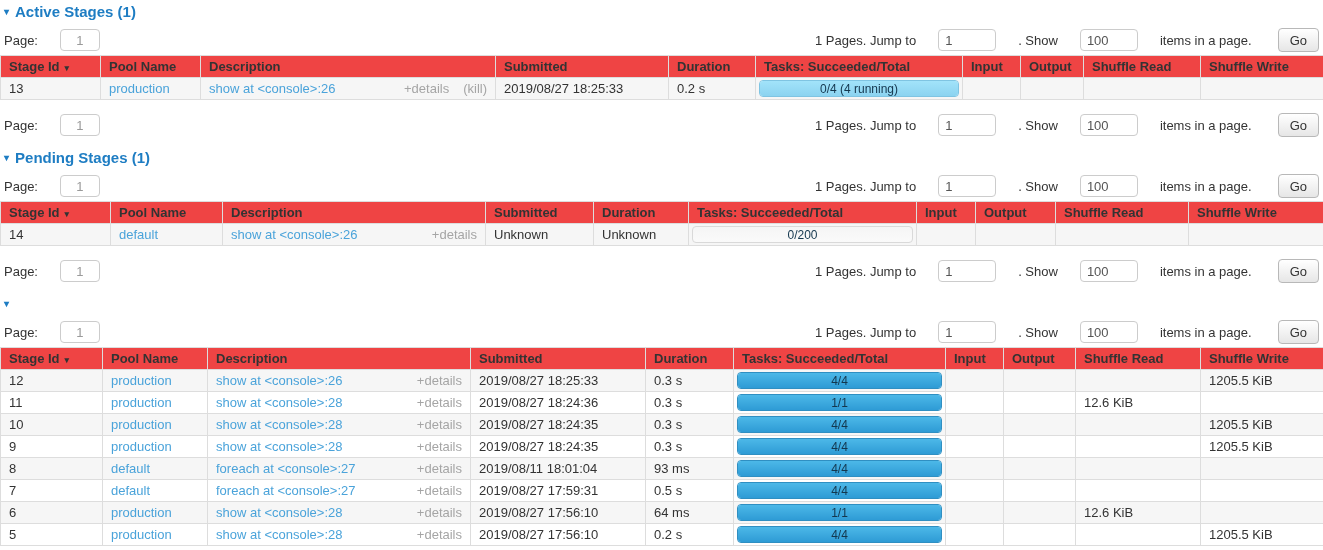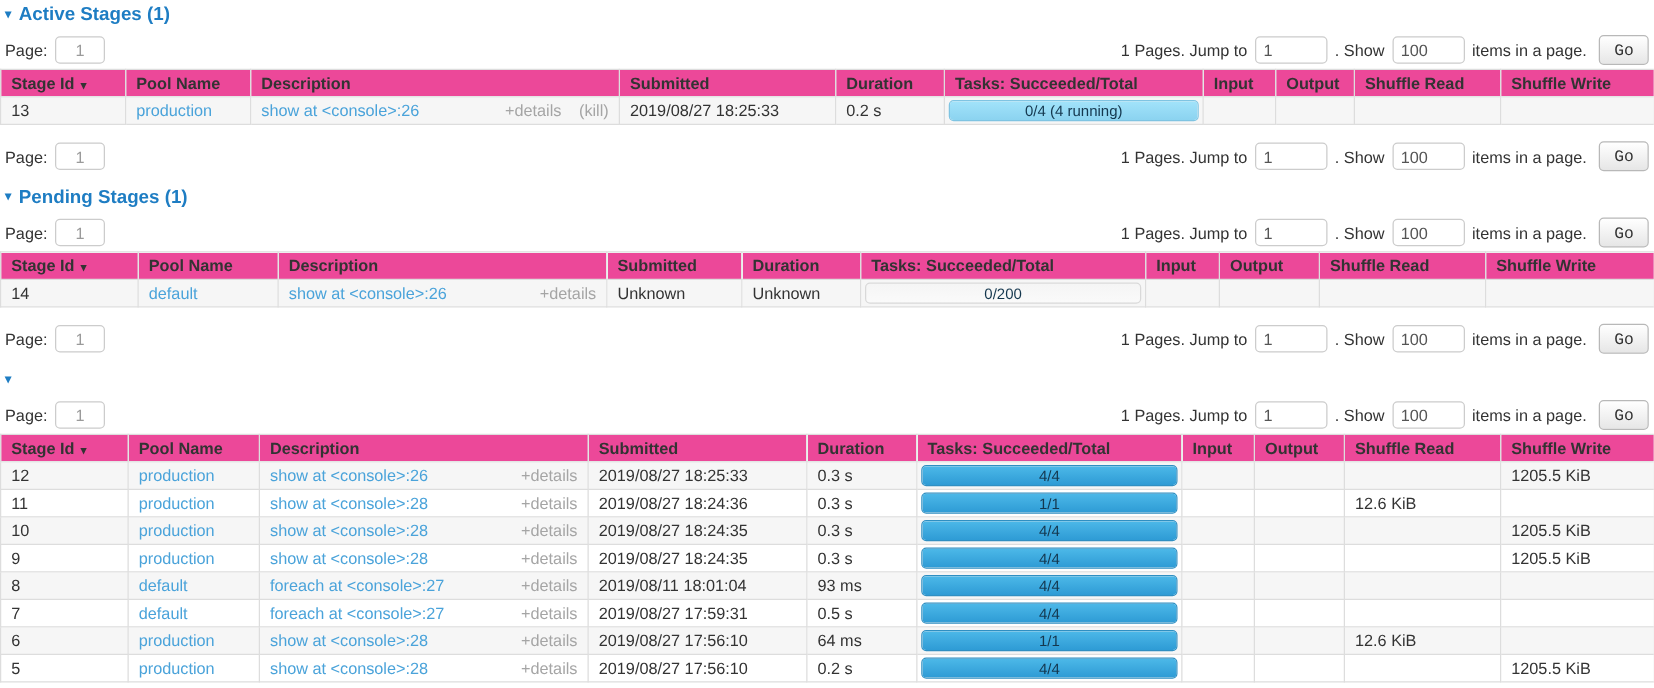--- a/index.html
+++ b/index.html
@@ -15,40 +15,40 @@
   }
   .section-heading{
     margin:12px 0 0 0; padding-left:4px; height:19px; line-height:19px;
     font-size:15px; font-weight:bold; color:var(--heading);
     display:flex; align-items:center; gap:6px; cursor:pointer;
   }
   #root > .section-heading:first-child{ margin-top:2px; }
   .collapse-arrow{ font-size:10px; line-height:19px; }
   .page-row{ margin-top:8px; padding:0 4px; display:flex; justify-content:space-between; align-items:center; height:22px; }
   .page-row.bottom{ margin-top:14px; }
-  .page-left,.page-right{ display:flex; align-items:center; gap:6px; }
+  .page-left,.page-right{ display:flex; align-items:center; gap:22px; }
   .page-input{
     width:40px; height:22px; border:1px solid #ccc; border-radius:4px;
     text-align:center; color:#9a9a9a; font-size:13px; font-family:inherit; outline:none;
   }
   .jump-input{
     width:58px; height:22px; border:1px solid #ccc; border-radius:4px;
     padding:0 6px; color:#555; font-size:13px; font-family:inherit; outline:none;
   }
   .go-btn{
     height:24px; padding:0 11px; margin-left:4px; border:1px solid #b8b8b8; border-radius:4px;
     background:linear-gradient(#ffffff,#e6e6e6); color:#333; font-size:13px;
-    font-family:Liberation Mono, monospace; cursor:pointer;
+    font-family:Liberation Sans, sans-serif; cursor:pointer;
   }
   table.stages{ border-collapse:collapse; width:1323px; table-layout:fixed; margin-top:4px; }
   .stages th,.stages td{
     border:1px solid var(--border); padding:3px 8px; height:22px; font-size:13px;
     text-align:left; overflow:hidden; white-space:nowrap; vertical-align:middle;
   }
-  .stages th{ font-weight:bold; color:#333; background:#ec4899; cursor:pointer; }
+  .stages th{ font-weight:bold; color:#333; background:#ef4444; cursor:pointer; }
   .stages tbody tr:nth-child(odd){ background:var(--stripe); }
   .sort-arrow{ font-size:9px; margin-left:5px; }
   a.tbl-link{ color:var(--link); text-decoration:none; cursor:pointer; }
   .desc-inner{ display:flex; align-items:center;justify-content:flex-end; }
   a.details-link{ margin-left:auto; color:var(--muted); text-decoration:none; cursor:pointer; }
   a.kill-link{ margin-left:14px; color:var(--muted); text-decoration:none; cursor:pointer; }
   td.tasks-cell{ padding:2px 3px; }
   .progress{
     position:relative; height:17px; border:1px solid var(--empty-border); border-radius:4px;
     background:linear-gradient(#f5f5f5,#fafafa); overflow:hidden;

